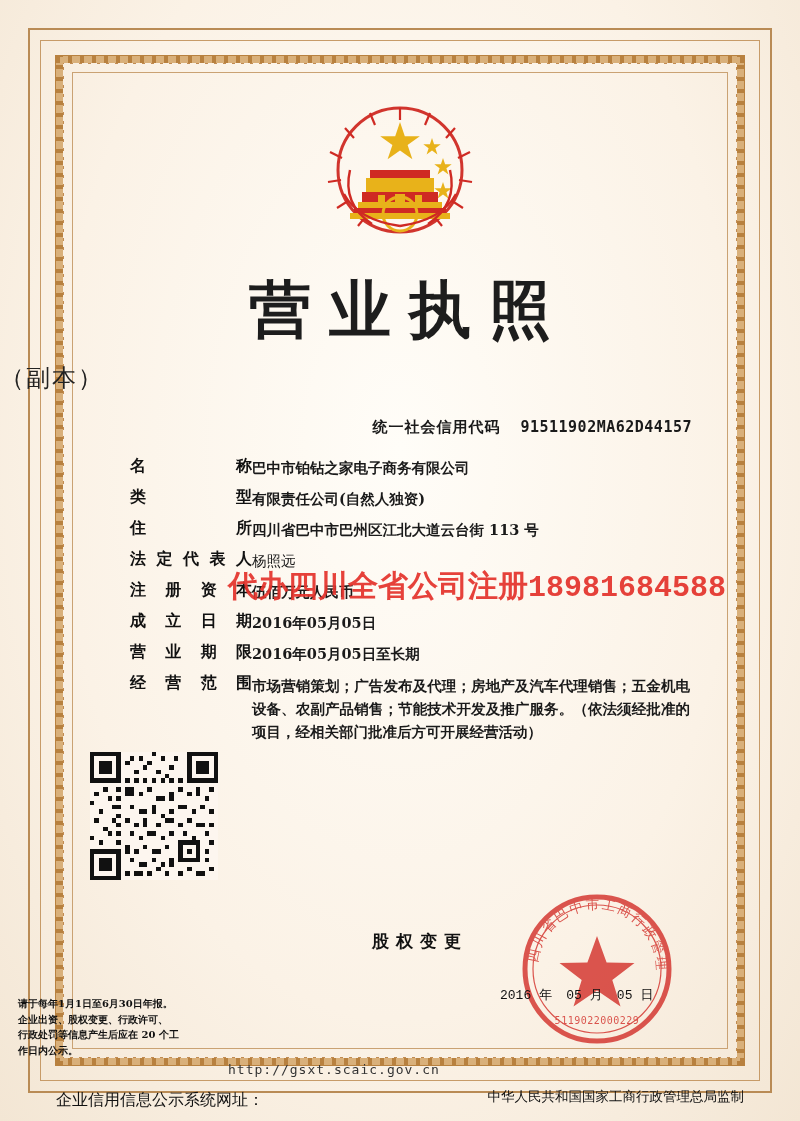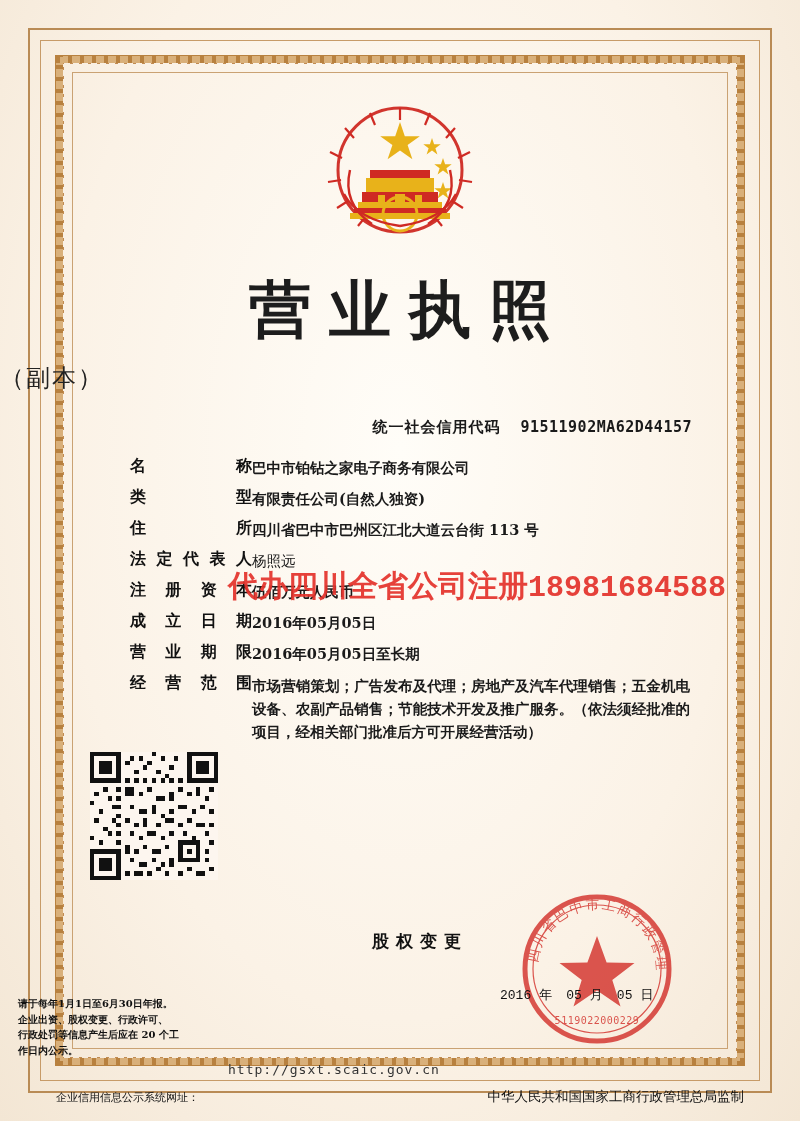--- a/index.html
+++ b/index.html
@@ -242,21 +242,21 @@
     top: 1062px;
     font-family: "DejaVu Sans Mono", monospace;
     font-size: 13px;
     color: #333;
     letter-spacing: 1px;
   }
   .footer-left {
     position: absolute;
     left: 56px;
     top: 1090px;
-    font-size: 11px;
+    font-size: 16px;
     color: #111;
     font-family: "DejaVu Serif", "Liberation Serif", serif;
   }
   .footer-right {
     position: absolute;
     right: 56px;
     top: 1088px;
     font-size: 13.5px;
     color: #111;
     font-family: "DejaVu Serif", "Liberation Serif", serif;

